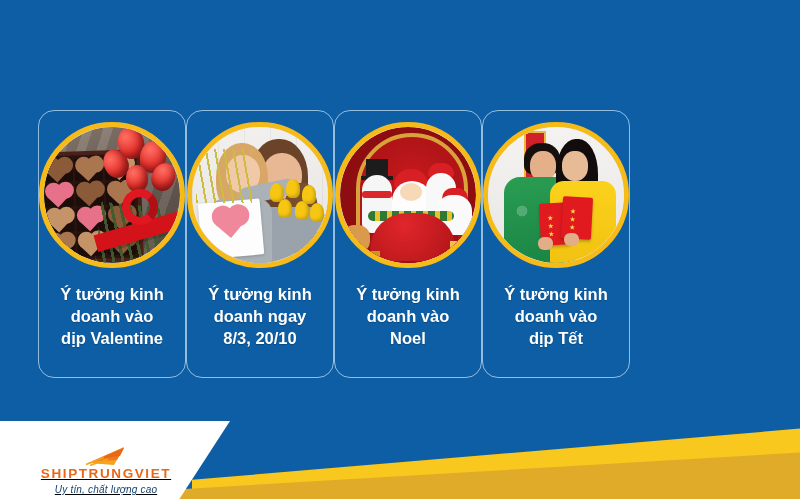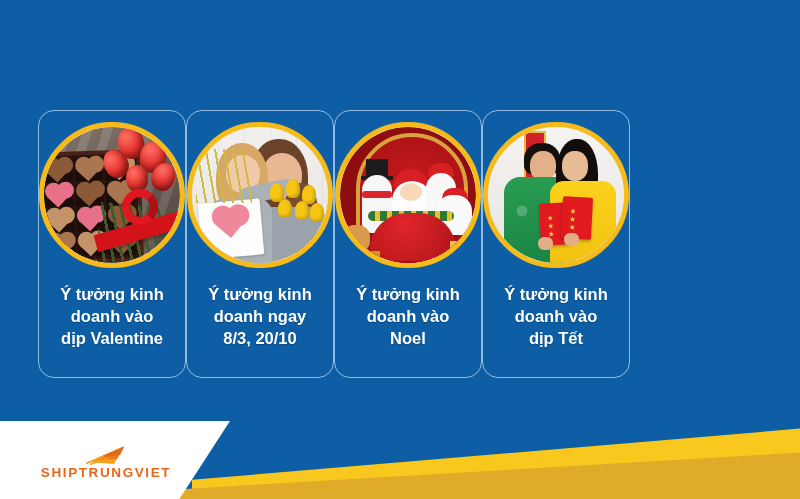--- a/index.html
+++ b/index.html
@@ -346,22 +346,22 @@
   .p4 .h2 { left:76px; top:106px; }
 
   
   .footer-white {
     position:absolute; left:0; bottom:0;
     width:230px; height:78px;
     background:#ffffff;
     clip-path: polygon(0 0, 100% 0, 78% 100%, 0 100%);
   }
   .logo-wrap {
-    position:absolute; left:22px; bottom:20px;
-    width:168px; text-align:center;
+    position:absolute; left:22px; bottom:4px;
+    width:168px; text-align:center;text-decoration:underline;
   }
   .logo-mark {
     position:relative; width:44px; height:20px; margin:0 auto 1px;
   }
   .logo-name {
     color:#e8671a; font-size:13.5px; font-weight:bold; letter-spacing:1.6px;
     line-height:1;
   }
   .logo-tag {
     color:#13406e; font-size:10px; font-style:italic; margin-top:4px;
@@ -545,15 +545,16 @@
     <div class="logo-mark">
       <svg width="44" height="20" viewBox="0 0 44 20">
         <path d="M4 17 L40 1 L30 19 Z" fill="#f6a21d"></path>
         <path d="M8 15.5 L40 1.5 L33 14 Z" fill="#ef7a1a"></path>
         <path d="M14 13 L40 2 L36 10 Z" fill="#e8671a"></path>
         <path d="M2 18.5 L20 11.5" stroke="#f6a21d" stroke-width="1.6" fill="none"></path>
         <path d="M6 19.5 L24 13" stroke="#f6a21d" stroke-width="1.4" fill="none"></path>
       </svg>
     </div>
     <div class="logo-name">SHIPTRUNGVIET</div>
+    <div class="logo-tag">Uy tín, chất lượng cao</div>
   </div>
 
 </div>
 
 </body></html>

